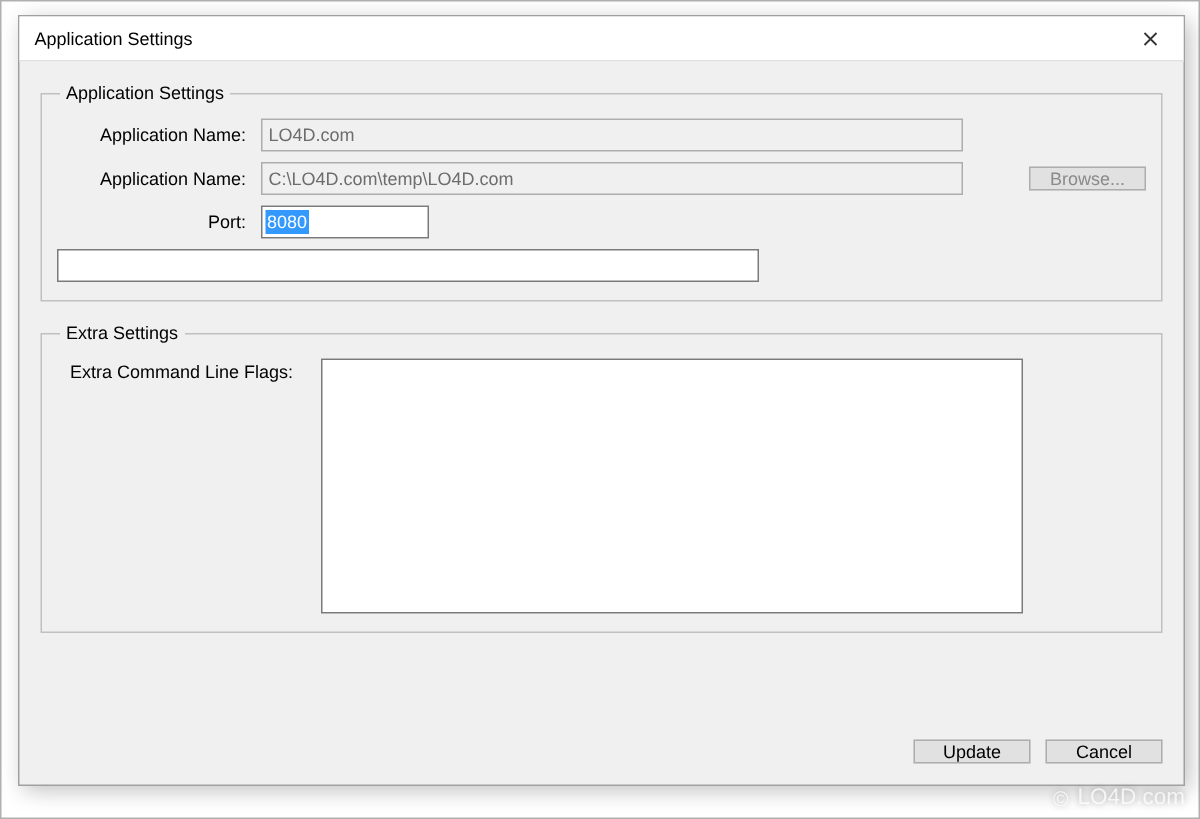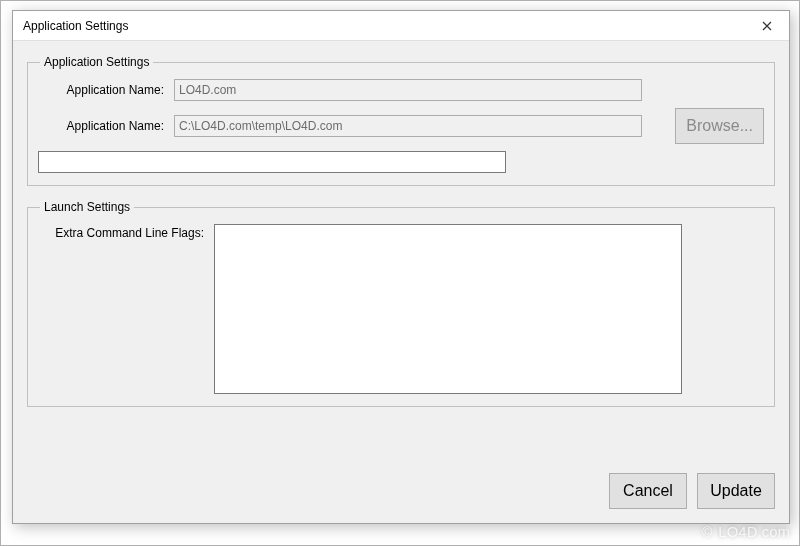--- a/index.html
+++ b/index.html
@@ -81,21 +81,21 @@
   }
   .row:first-of-type { margin-top: 2px; }
   .row .label {
     width: 130px;
     text-align: right;
     color: #000;
     padding-right: 4px;
   }
   .row .label-wide {
     width: 170px;
-    text-align: right;
+    text-align: center;
     color: #000;
     padding-right: 4px;
     align-self: flex-start;
     padding-top: 2px;
   }
   input[type=text].field {
     height: 22px;
     border: 1px solid #7a7a7a;
     background: #ffffff;
     font-family: inherit;
@@ -121,26 +121,26 @@
     left: 3px; top: 3px;
     height: 16px;
     background: #3399ff;
     color: #fff;
     font-size: 12px;
     padding: 0 1px;
     line-height: 16px;
     pointer-events: none;
   }
   .btn {
-    height: 36px;
+    height: 16px;
     min-width: 78px;
     background: #e1e1e1;
     border: 1px solid #adadad;
     font-family: inherit;
-    font-size: 16px;
+    font-size: 12px;
     color: #000;
     padding: 0 10px;
   }
   .btn[disabled] { color: #8a8a8a; }
   textarea.field {
     border: 1px solid #7a7a7a;
     background: #fff;
     font-family: inherit;
     font-size: 12px;
     padding: 2px 4px;
@@ -203,40 +203,47 @@
           <input type="text" class="field field-appname" disabled="" value="LO4D.com" style="">
         </div>
 
         <div class="row">
           <span class="label">Application Name:</span>
           <input type="text" class="field field-apppath" disabled="" value="C:\LO4D.com\temp\LO4D.com" style="">
           <span style="flex:1"></span>
           <button class="btn" disabled="">Browse...</button>
         </div>
 
+        <div class="row">
+          <span class="label">Port:</span>
+          <span class="port-wrap">
+            <input type="text" class="field field-port" value="8080" style="">
+            <span class="sel">8080</span>
+          </span>
+        </div>
 
         <div class="row">
           <input type="text" class="field field-deploy" value="" style="">
         </div>
       </fieldset>
 
       <fieldset class="group">
-        <legend>Launch Settings</legend>
+        <legend>Extra Settings</legend>
 
         <div class="row" style="align-items:flex-start;">
           <span class="label-wide">Extra Command Line Flags:</span>
           <textarea class="field textarea-cmd" style=""></textarea>
         </div>
       </fieldset>
 
     </div>
 
     <div class="footer">
+      <button class="btn">Update</button>
       <button class="btn">Cancel</button>
-      <button class="btn">Update</button>
     </div>
 
   </div>
 
   <div class="watermark">
     <span class="copy">©</span>
     <span>LO4D.com</span>
   </div>
 </div>
 

